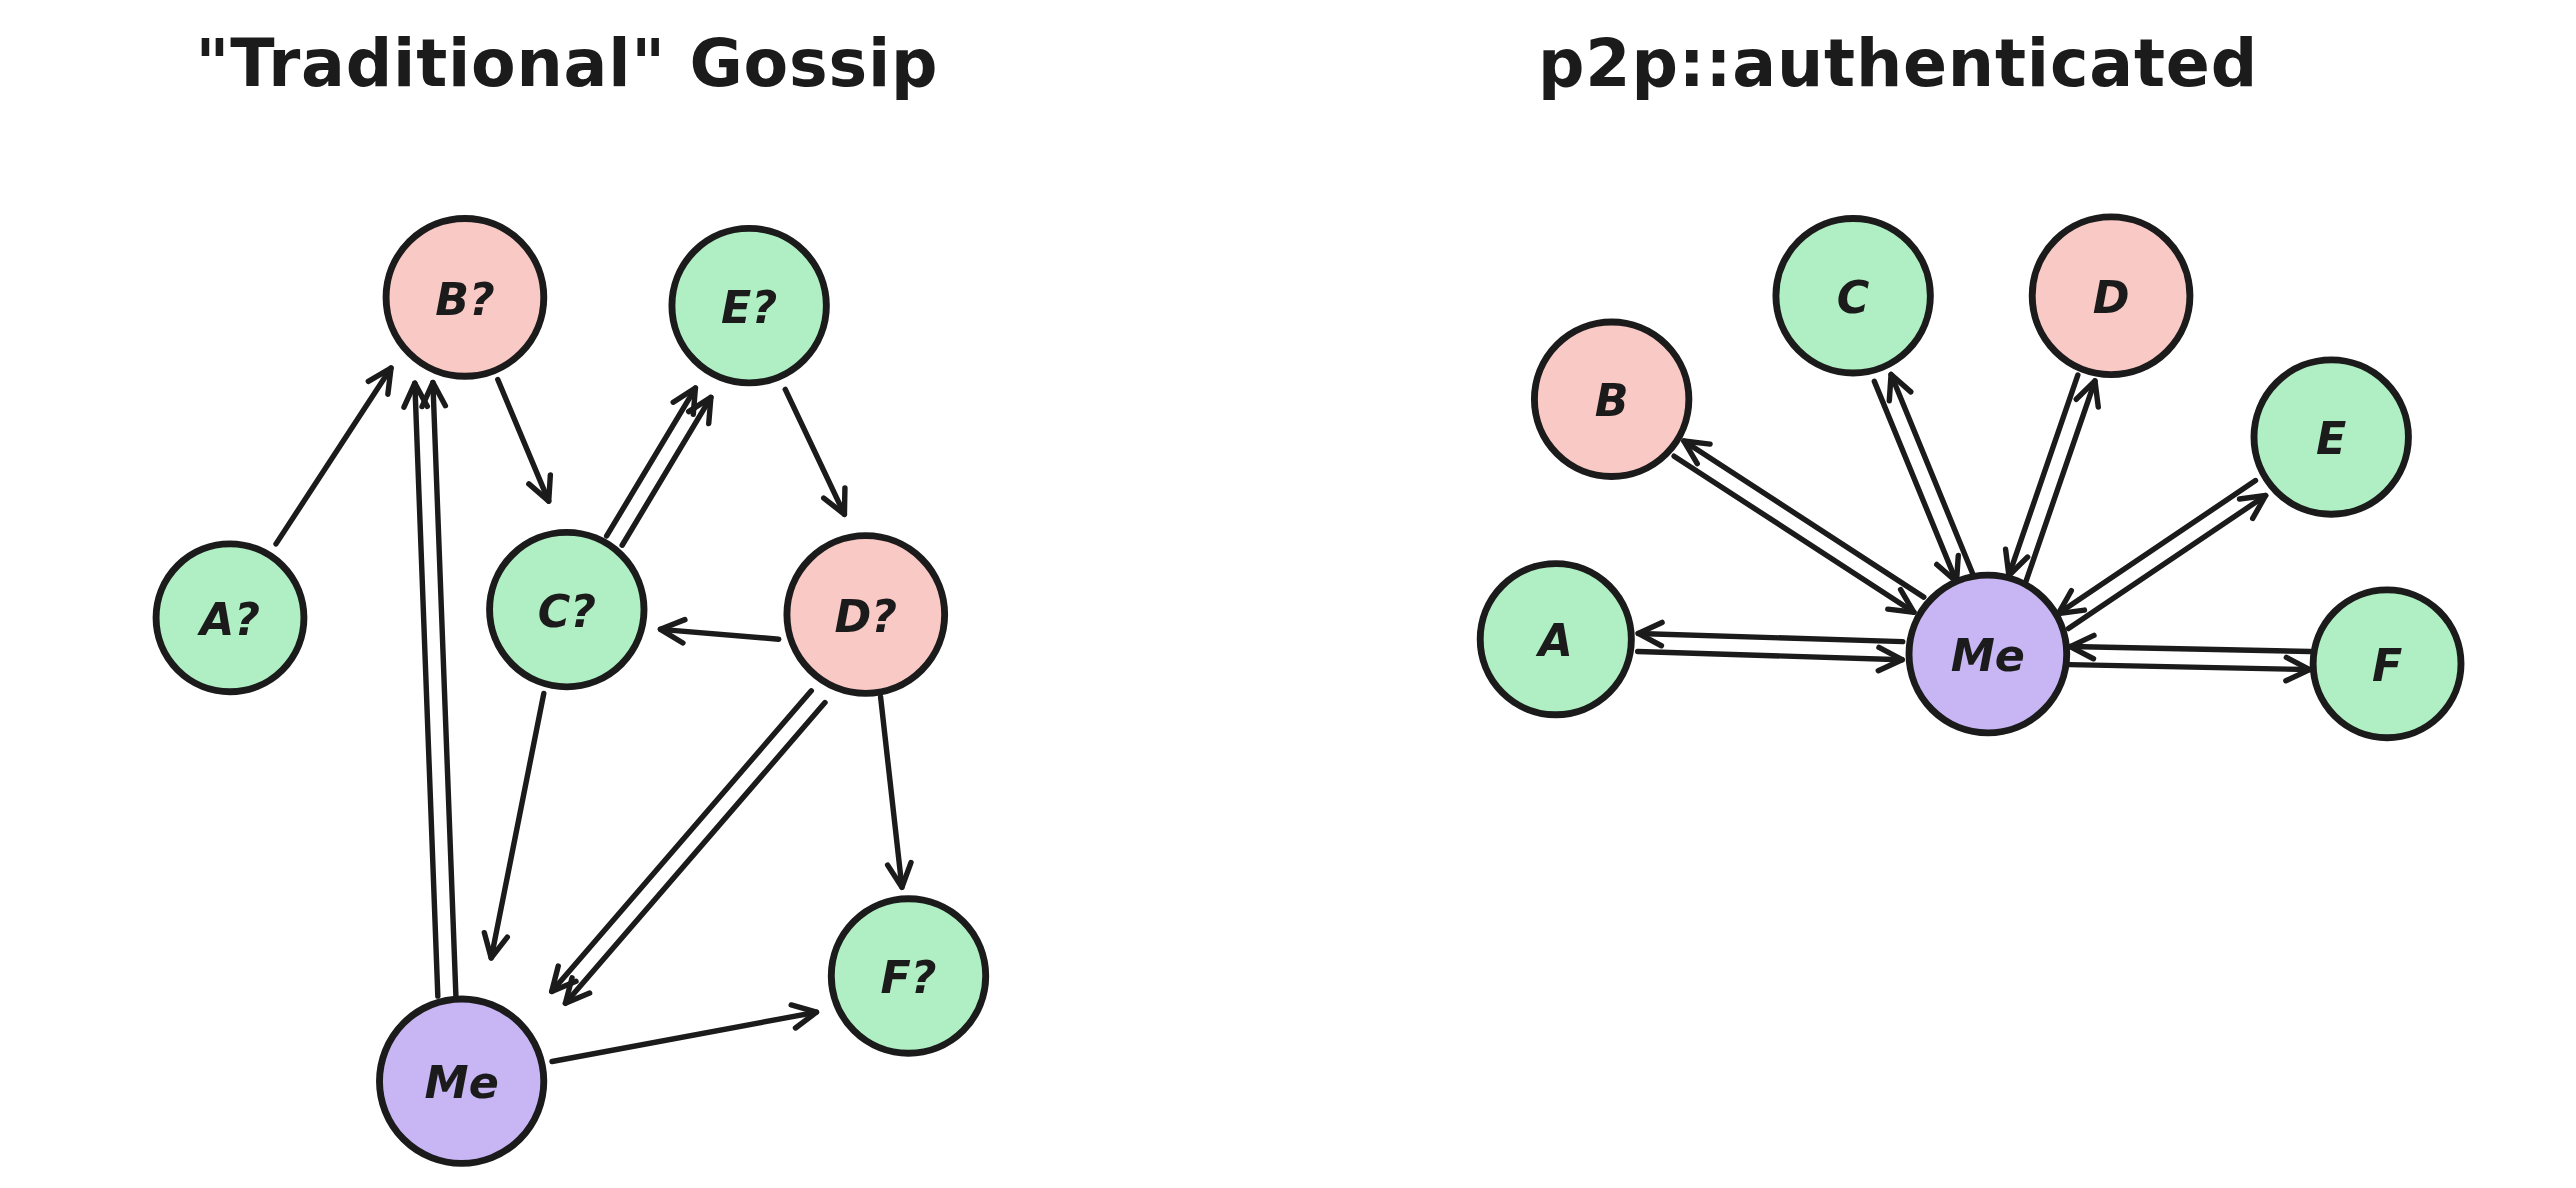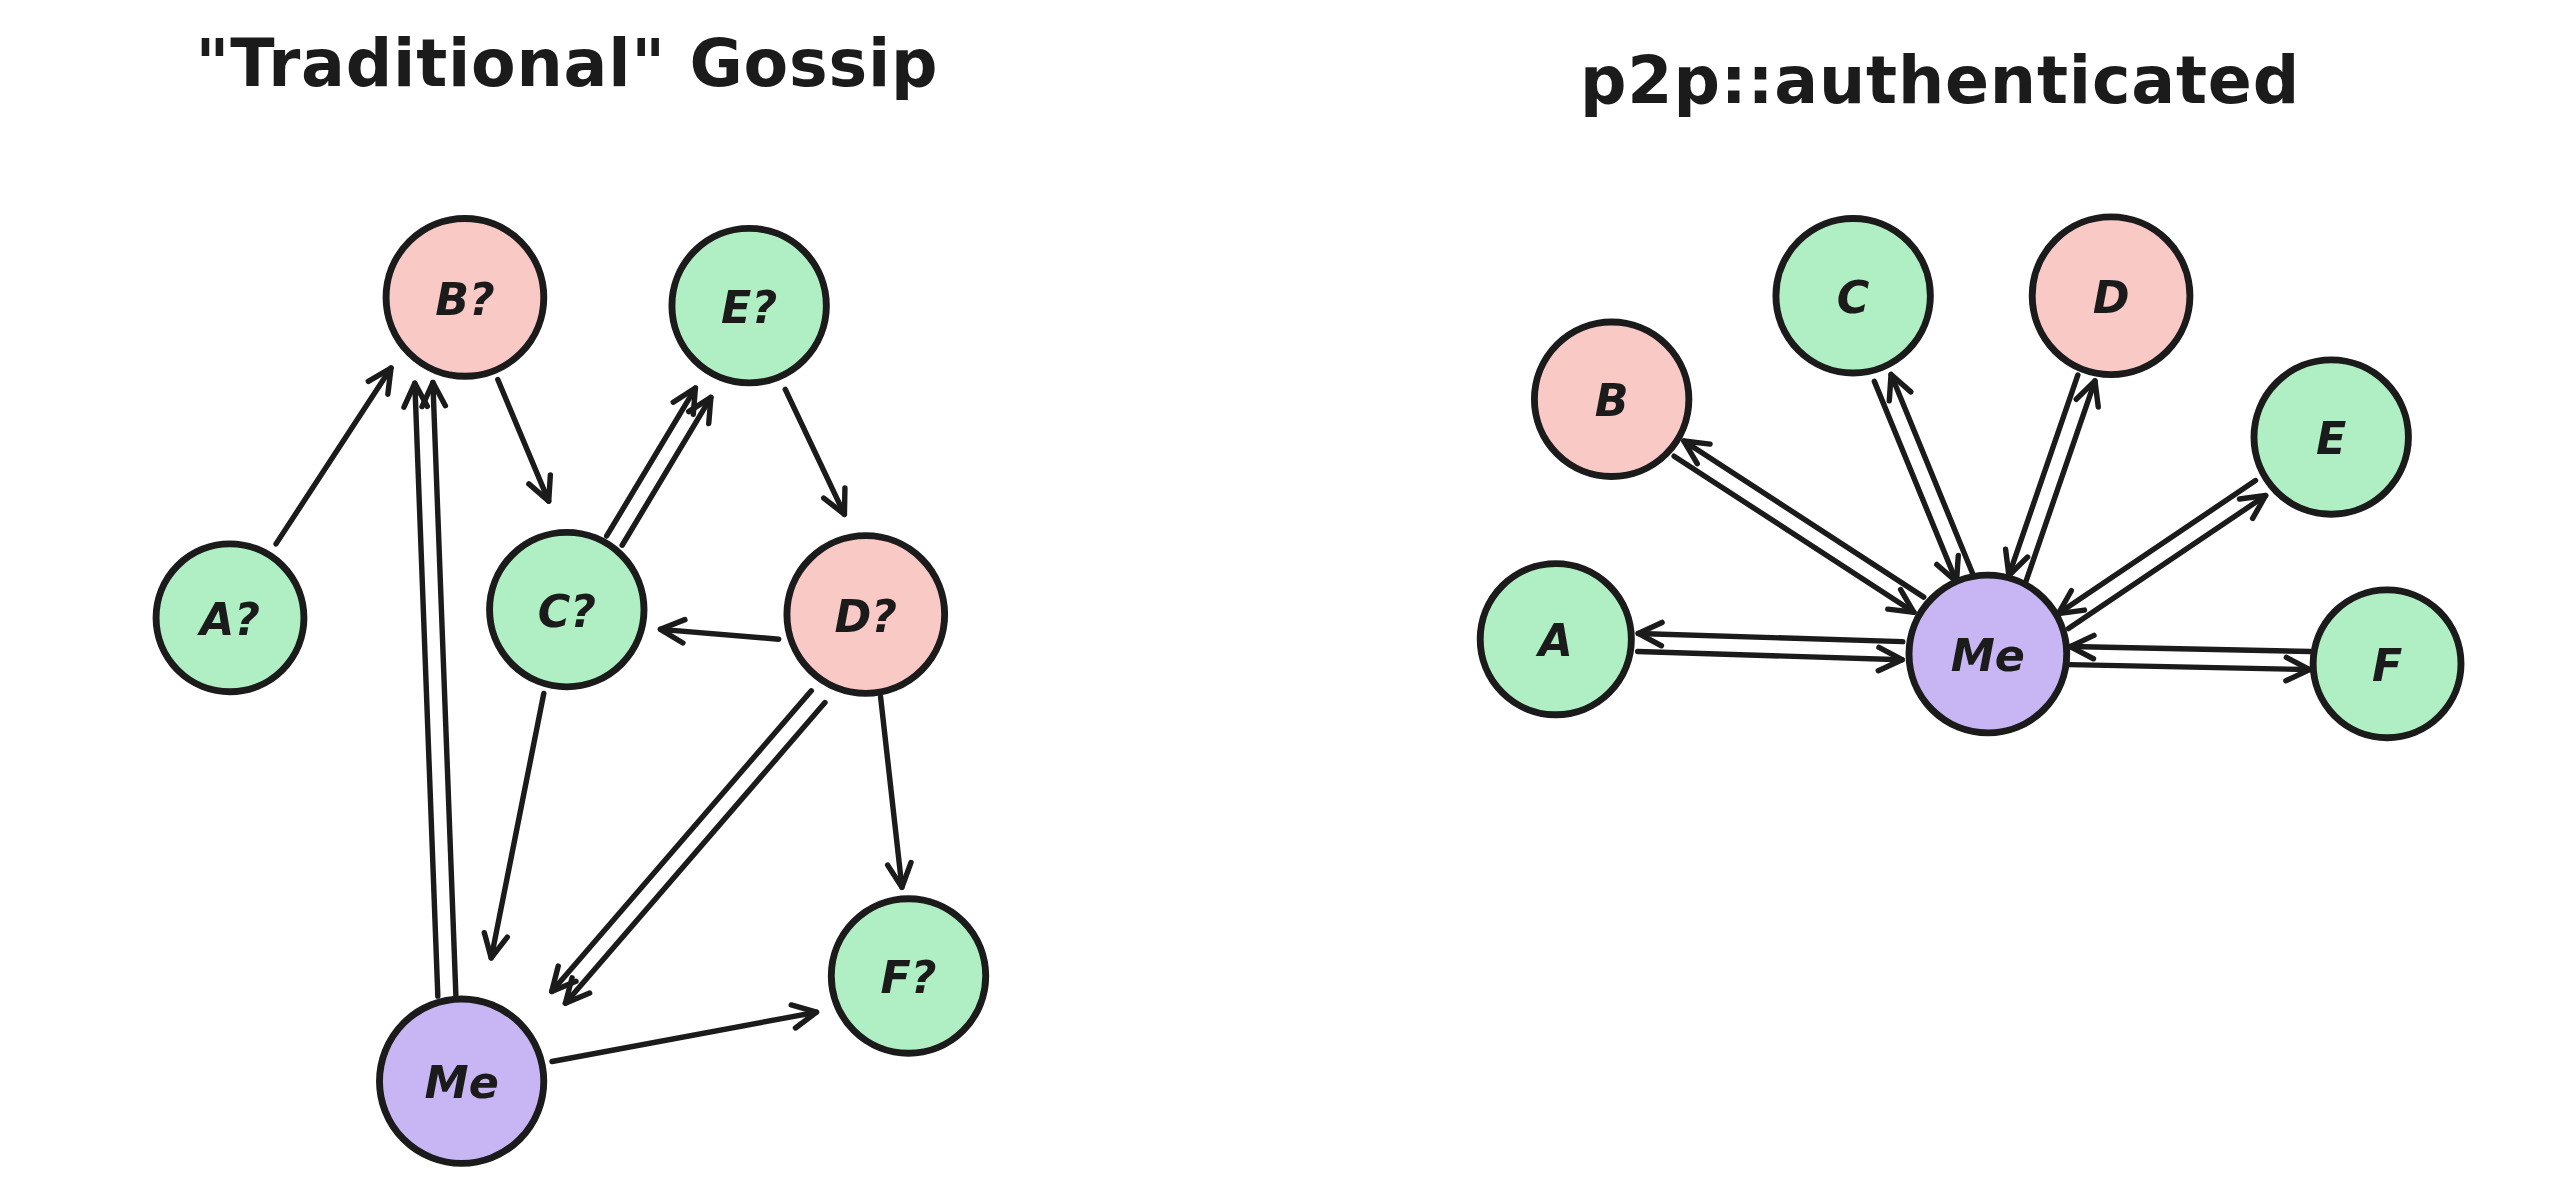--- a/index.html
+++ b/index.html
@@ -25,21 +25,21 @@
     position: absolute;
     transform: translateX(-50%);
     white-space: nowrap;
     font-family: "DejaVu Sans", sans-serif;
     font-weight: 700;
     font-size: 65px;
     letter-spacing: 0.8px;
     color: #1b1b1b;
   }
   .title-left  { left: 567px;  top: 25.5px; }
-  .title-right { left: 1940px; top: 25.5px; margin-top: 17px; }
+  .title-right { left: 1898px; top: 25.5px; }
 </style>
 </head>
 <body>
 
 <div class="canvas">
   <svg id="diagram-svg" class="diagram-svg" viewBox="0 0 1568 723" preserveAspectRatio="none">
       <g>
         <g>
           <g>
             <line x1="168" y1="331" x2="238" y2="224" stroke="#1b1b1b" stroke-width="3.3" stroke-linecap="round"></line>

